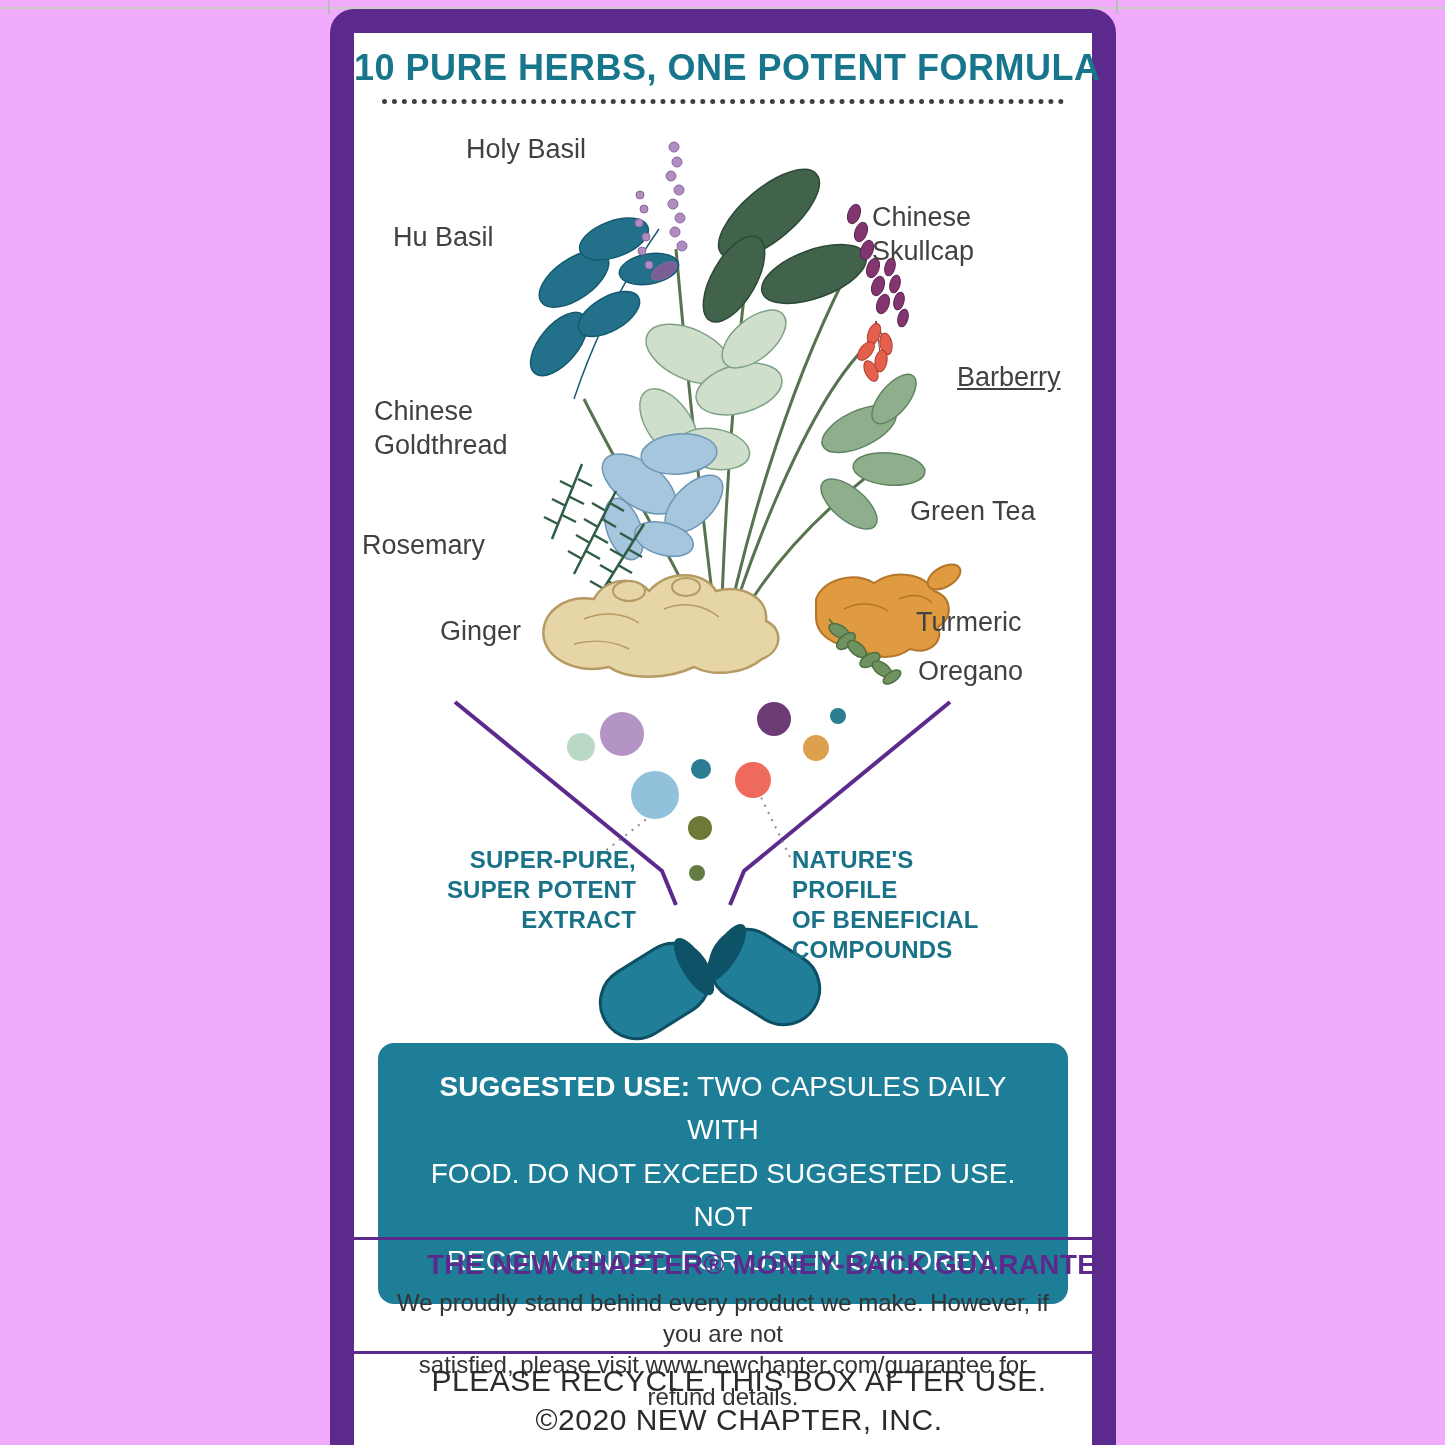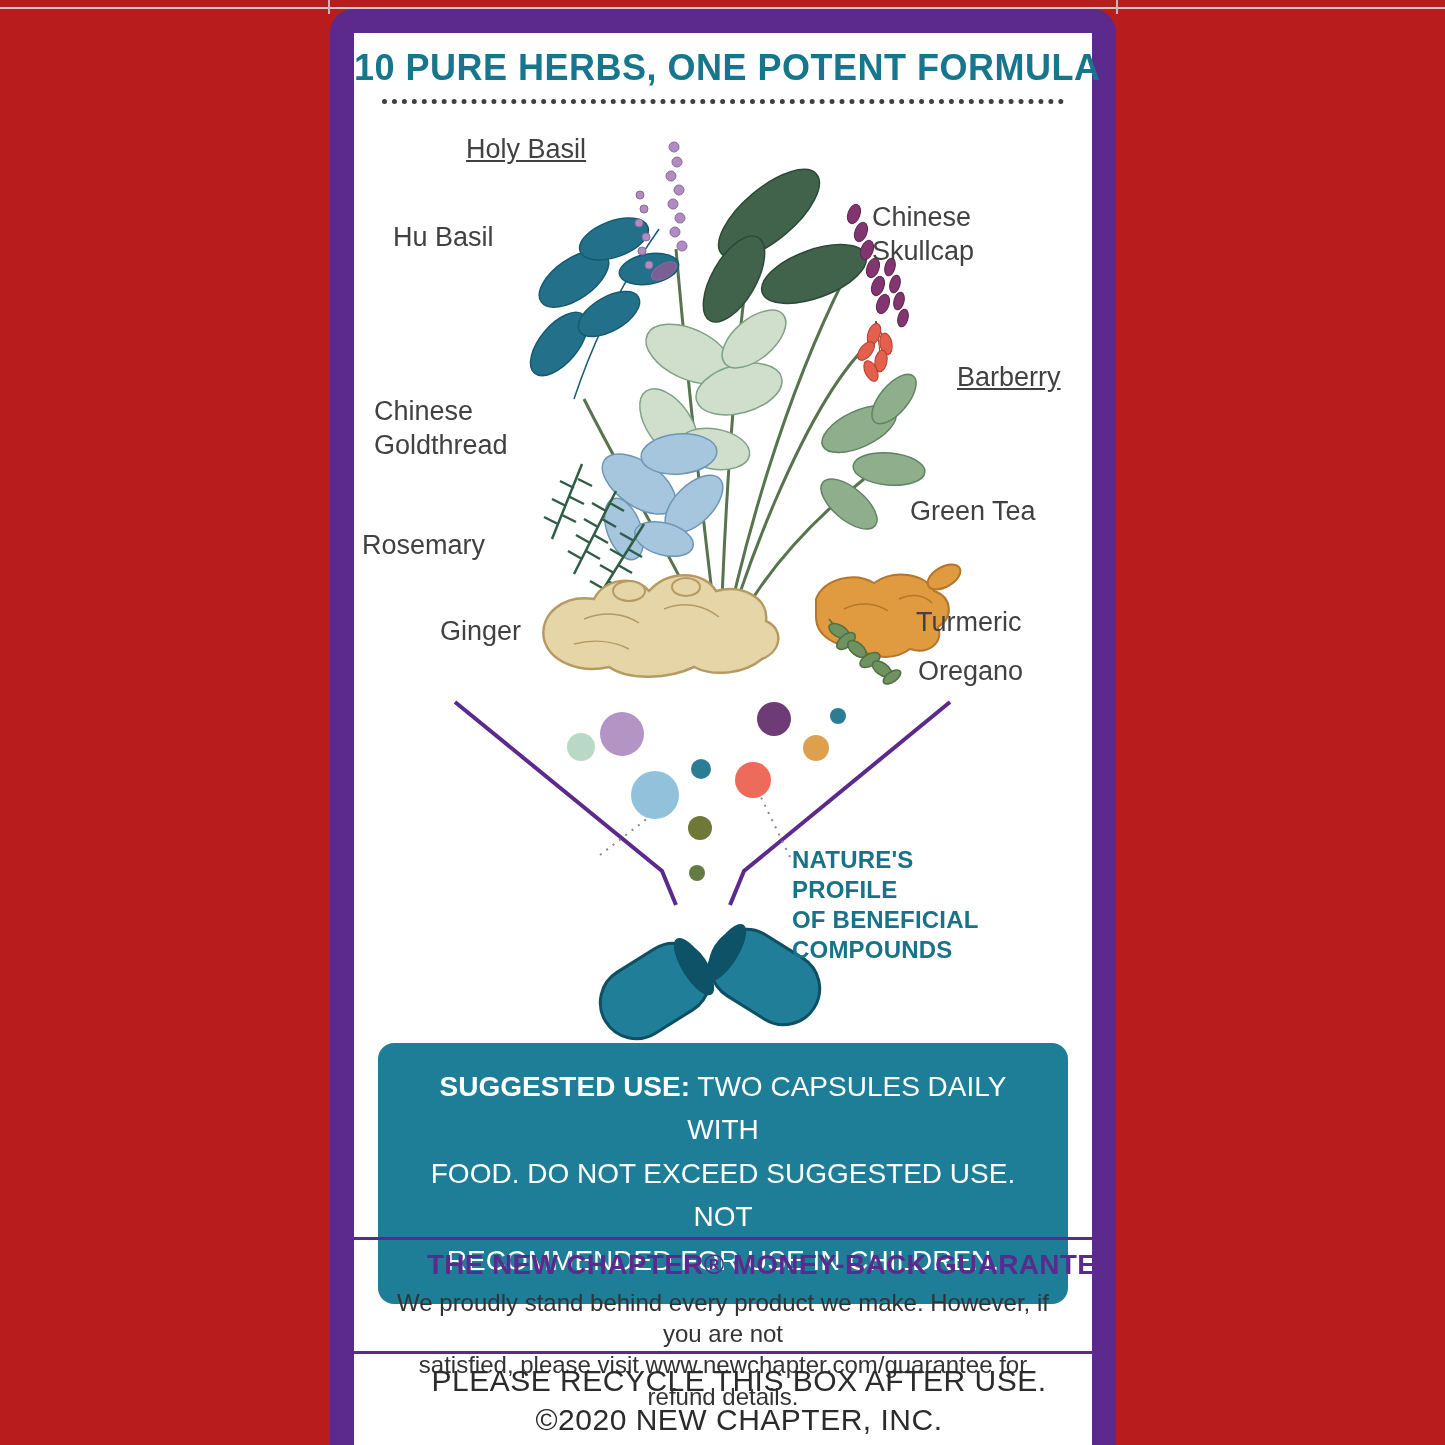--- a/index.html
+++ b/index.html
@@ -1,32 +1,32 @@
 <!DOCTYPE html>
 <html><head>
 <meta charset="utf-8">
 <style>
   html,body{margin:0;padding:0;background:#ffffff;}
   body{font-family:"Liberation Sans", sans-serif;}
-  .canvas{position:relative;width:1445px;height:1445px;background:#b91c1c;overflow:hidden;}
+  .canvas{position:relative;width:1445px;height:1445px;background:#f0abfc;overflow:hidden;}
   .top-rule{position:absolute;top:7px;left:0;width:100%;height:2px;background:#cccccc;}
   .edge-tick{position:absolute;top:0;width:2px;height:14px;background:#bbbbbb;}
   .edge-tick.left{left:328px;}
   .edge-tick.right{left:1116px;}
 
   .panel{position:absolute;left:330px;top:9px;width:786px;height:1470px;background:#ffffff;
          border:24px solid #5b2a8c;border-radius:24px 24px 0 0;box-sizing:border-box;}
   .content{position:absolute;left:0;top:0;width:738px;height:1422px;}
 
   .title{position:absolute;top:14px;left:0;width:100%;text-align:center;
          font-size:36px;font-weight:bold;color:#17768c;letter-spacing:.5px;white-space:nowrap;}
   .dotted-rule{position:absolute;top:66px;left:28px;width:682px;border-bottom:5px dotted #3f3f3f;}
 
   .herb{position:absolute;font-size:27px;color:#414141;line-height:1.25;white-space:pre-line;}
-  .hl-holy-basil{left:112px;top:100px;text-decoration:underline;}
+  .hl-holy-basil{left:112px;top:100px;}
   .hl-hu-zhang{left:39px;top:188px;}
   .hl-skullcap{left:518px;top:168px;}
   .hl-barberry{left:603px;top:328px;text-decoration:underline;}
   .hl-goldthread{left:20px;top:362px;}
   .hl-green-tea{left:556px;top:462px;}
   .hl-rosemary{left:8px;top:496px;}
   .hl-turmeric{left:562px;top:542px;margin-top:31px;}
   .hl-ginger{left:86px;top:582px;}
   .hl-oregano{left:532px;top:622px;margin-left:32px;}
 
@@ -227,20 +227,23 @@
             <rect x="-58" y="-36" width="116" height="72" rx="36" fill="#217e99" stroke="#0d4f63" stroke-width="3"></rect>
             <ellipse cx="46" cy="0" rx="12" ry="33" fill="#0d5266"></ellipse>
           </g>
           <g transform="translate(371,284) rotate(32)">
             <rect x="-58" y="-36" width="116" height="72" rx="36" fill="#217e99" stroke="#0d4f63" stroke-width="3"></rect>
             <ellipse cx="-46" cy="0" rx="12" ry="33" fill="#0d5266"></ellipse>
           </g>
         </g>
       </svg>
 
+      <div class="funnel-label fl-left">SUPER-PURE,
+SUPER POTENT
+EXTRACT</div>
       <div class="funnel-label fl-right">NATURE'S PROFILE
 OF BENEFICIAL
 COMPOUNDS</div>
 
       <div class="use-box"><span class="lead">SUGGESTED USE:</span><span> TWO CAPSULES DAILY WITH
 FOOD. DO NOT EXCEED SUGGESTED USE. NOT
 RECOMMENDED FOR USE IN CHILDREN.</span></div>
 
       <div class="divider div-1"></div>
 

